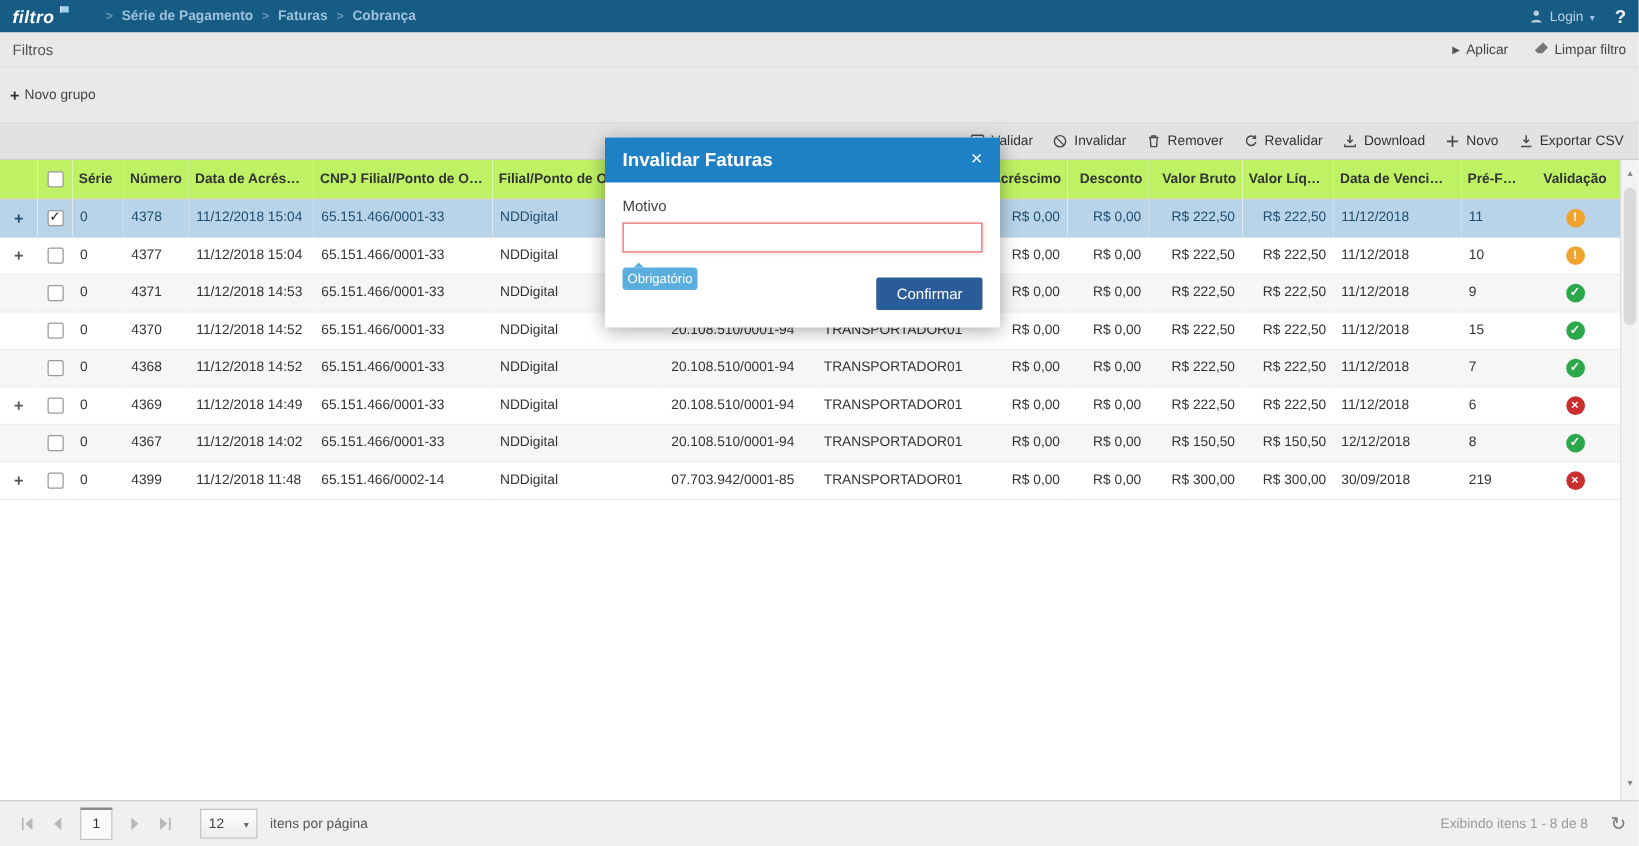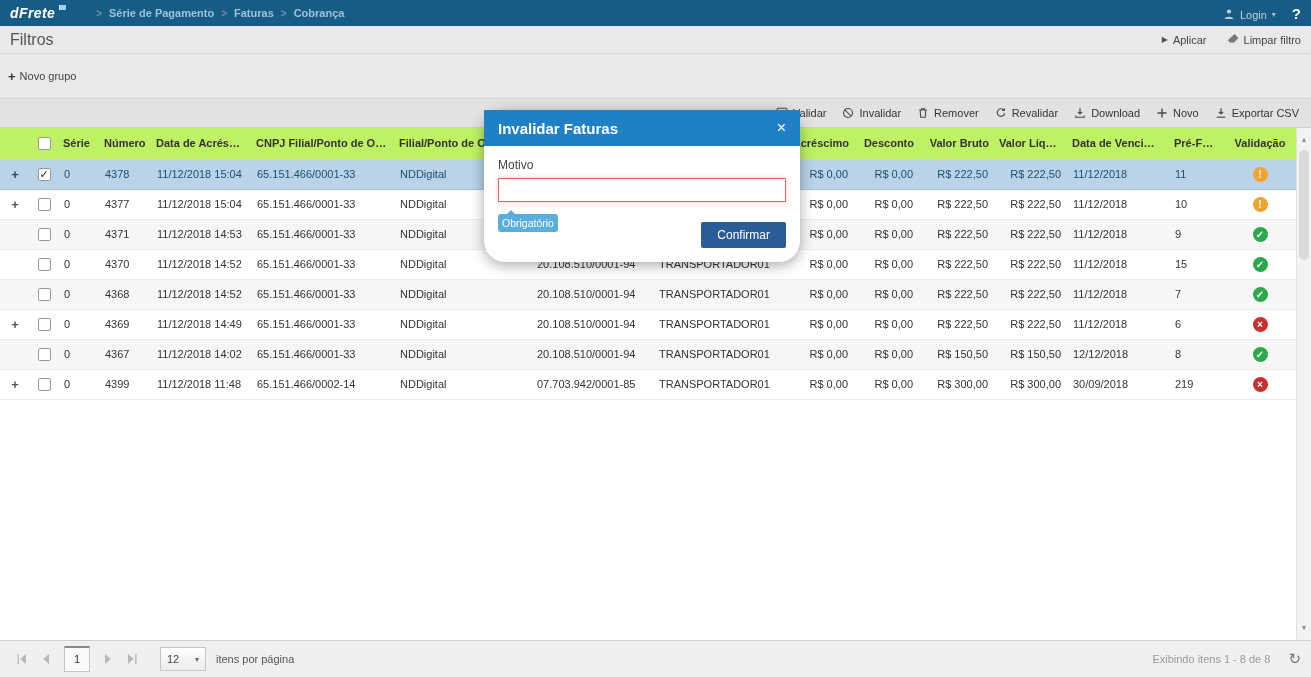--- a/index.html
+++ b/index.html
@@ -13,21 +13,21 @@
   .breadcrumb { margin-left:30px; display:flex; align-items:center; gap:7px; font-size:11px; font-weight:bold; color:#9dc2dc; }
   .breadcrumb .sep { color:#6c97b5; font-size:10px; font-weight:bold; }
   .topbar-right { margin-left:auto; display:flex; align-items:flex-end; gap:16px; }
   .login { display:flex; align-items:center; gap:5px; color:#b9cfdf; font-size:11px; background:none; border:none; font-family:inherit; cursor:pointer; }
   .login .chev { font-size:8px; color:#9dc2dc; }
   .help { font-size:15px; font-weight:bold; color:#f2f2f2; background:none; border:none; font-family:inherit; cursor:pointer; }
 
   
   .filters { background:#e9e9e9; }
   .filters-row { height:28px; display:flex; align-items:center; padding:0 10px; border-bottom:1px solid #dcdcdc; }
-  .filters-title { font-size:16px; color:#555; }
+  .filters-title { font-size:12px; color:#555; }
   .filters-actions { margin-left:auto; display:flex; gap:20px; }
   .flt-btn { display:flex; align-items:center; gap:5px; font-size:11px; color:#444; background:none; border:none; font-family:inherit; cursor:pointer; }
   .tri { font-size:8px; color:#555; }
   .new-group-row { height:44px; display:flex; align-items:center; padding:0 8px; background:#e9e9e9; }
   .new-group { background:none; border:none; font-size:11px; color:#444; display:flex; align-items:center; gap:4px; font-family:inherit; cursor:pointer; }
   .new-group .plus { font-weight:bold; font-size:13px; color:#333; }
 
   
   .toolbar { height:30px; background:#e2e2e2; border-top:1px solid #d6d6d6; border-bottom:1px solid #cfcfcf; display:flex; align-items:center; justify-content:flex-end; gap:16px; padding:0 12px; }
   .tb-btn { display:flex; align-items:center; gap:5px; font-size:11px; color:#333; background:none; border:none; font-family:inherit; cursor:pointer; }
@@ -63,37 +63,37 @@
   .pager { height:37px; background:#f0f0f0; border-top:1px solid #cfcfcf; display:flex; align-items:center; padding:0 10px; font-size:11px; color:#666; }
   .pg-btn { width:24px; height:24px; background:none; border:none; cursor:pointer; display:flex; align-items:center; justify-content:center; }
   .pg-current { width:26px; height:26px; border:1px solid #c5c5c5; border-top:2px solid #8a8a8a; background:#fafafa; text-align:center; line-height:23px; color:#333; margin:0 6px; cursor:pointer; }
   .pg-size { margin-left:16px; width:46px; height:24px; border:1px solid #c5c5c5; background:linear-gradient(#fff,#ececec); display:flex; align-items:center; justify-content:space-between; padding:0 6px; color:#444; cursor:pointer; }
   .pg-size .chev { font-size:8px; color:#666; }
   .pg-label { margin-left:10px; color:#555; }
   .pg-right { margin-left:auto; display:flex; align-items:center; gap:18px; color:#999; }
   .pg-refresh { font-size:15px; color:#777; background:none; border:none; cursor:pointer; font-family:inherit; }
 
   
-  .modal { position:absolute; left:484px; top:110px; width:316px; background:#fff; box-shadow:0 3px 14px rgba(0,0,0,.35); z-index:10;border-radius:21px; }
+  .modal { position:absolute; left:484px; top:110px; width:316px; background:#fff; box-shadow:0 3px 14px rgba(0,0,0,.35); z-index:10; }
   .modal-header { height:36px; background:#1e81c6; display:flex; align-items:center; padding:0 14px; }
   .modal-title { color:#fff; font-size:15px; font-weight:bold; }
   .modal-close { margin-left:auto; color:#fff; font-size:16px; background:none; border:none; cursor:pointer; font-family:inherit; line-height:1; }
   .modal-body { padding:12px 14px 14px; }
   .field-label { font-size:12px; color:#444; margin-bottom:6px; }
   .field-input { width:100%; height:24px; border:1px solid #e06c6c; box-shadow:0 0 4px rgba(224,108,108,.45); padding:0 5px; font:inherit; outline:none; }
   .badge-row { display:flex; align-items:flex-start; margin-top:8px; }
   .req-badge { position:relative; background:#5aaede; color:#fff; font-size:10.5px; padding:3px 4px; border-radius:3px; margin-top:4px; }
   .req-badge::before { content:""; position:absolute; top:-4px; left:9px; border-left:4px solid transparent; border-right:4px solid transparent; border-bottom:4px solid #5aaede; }
   .confirm-btn { margin-left:auto; margin-top:12px; background:#2b5c9a; color:#fff; border:none; font-size:12px; padding:6px 16px; border-radius:2px; font-family:inherit; cursor:pointer; }
 </style>
 </head>
 <body>
 
 <header class="topbar">
-  <div class="logo"><span>dFrete</span><span class="flag"></span></div>
+  <div class="logo"><span>filtro</span><span class="flag"></span></div>
   <nav class="breadcrumb">
     <span class="sep">&gt;</span>
     <span>Série de Pagamento</span>
     <span class="sep">&gt;</span>
     <span>Faturas</span>
     <span class="sep">&gt;</span>
     <span>Cobrança</span>
   </nav>
   <div class="topbar-right">
     <button class="login">

